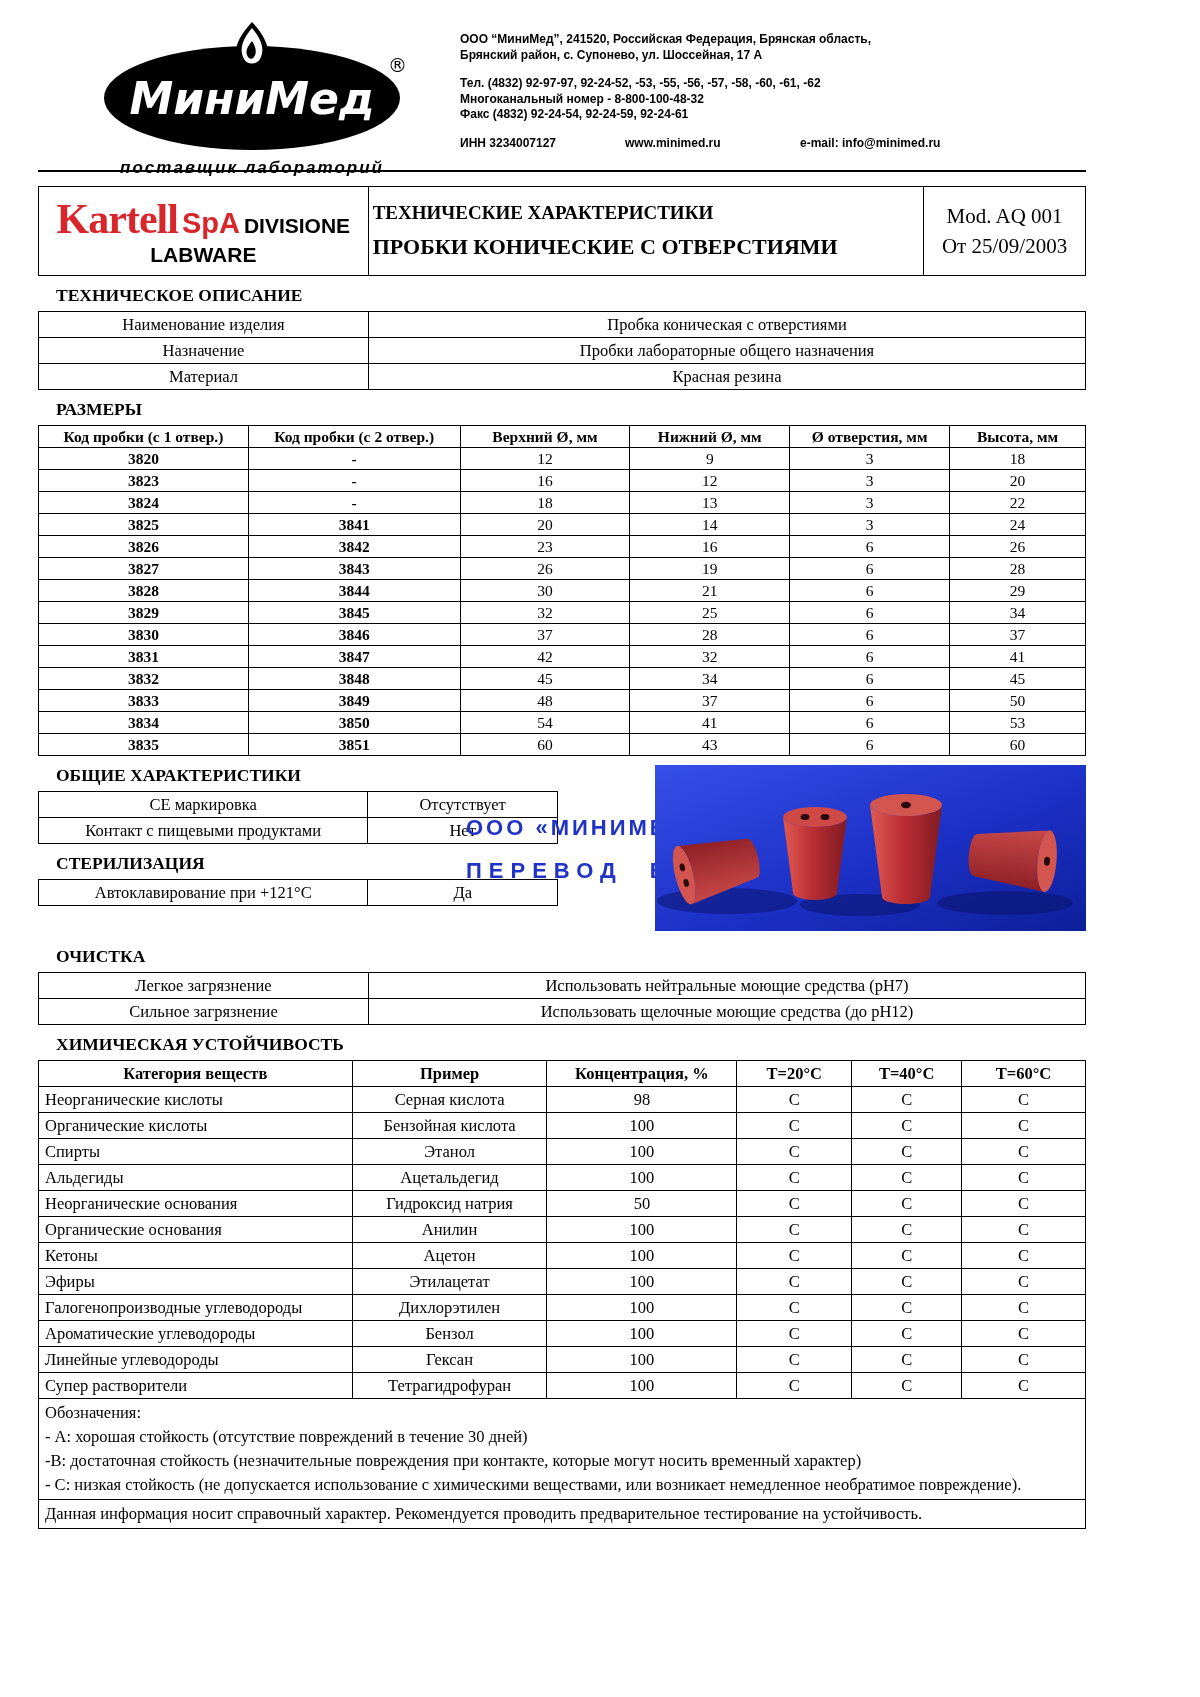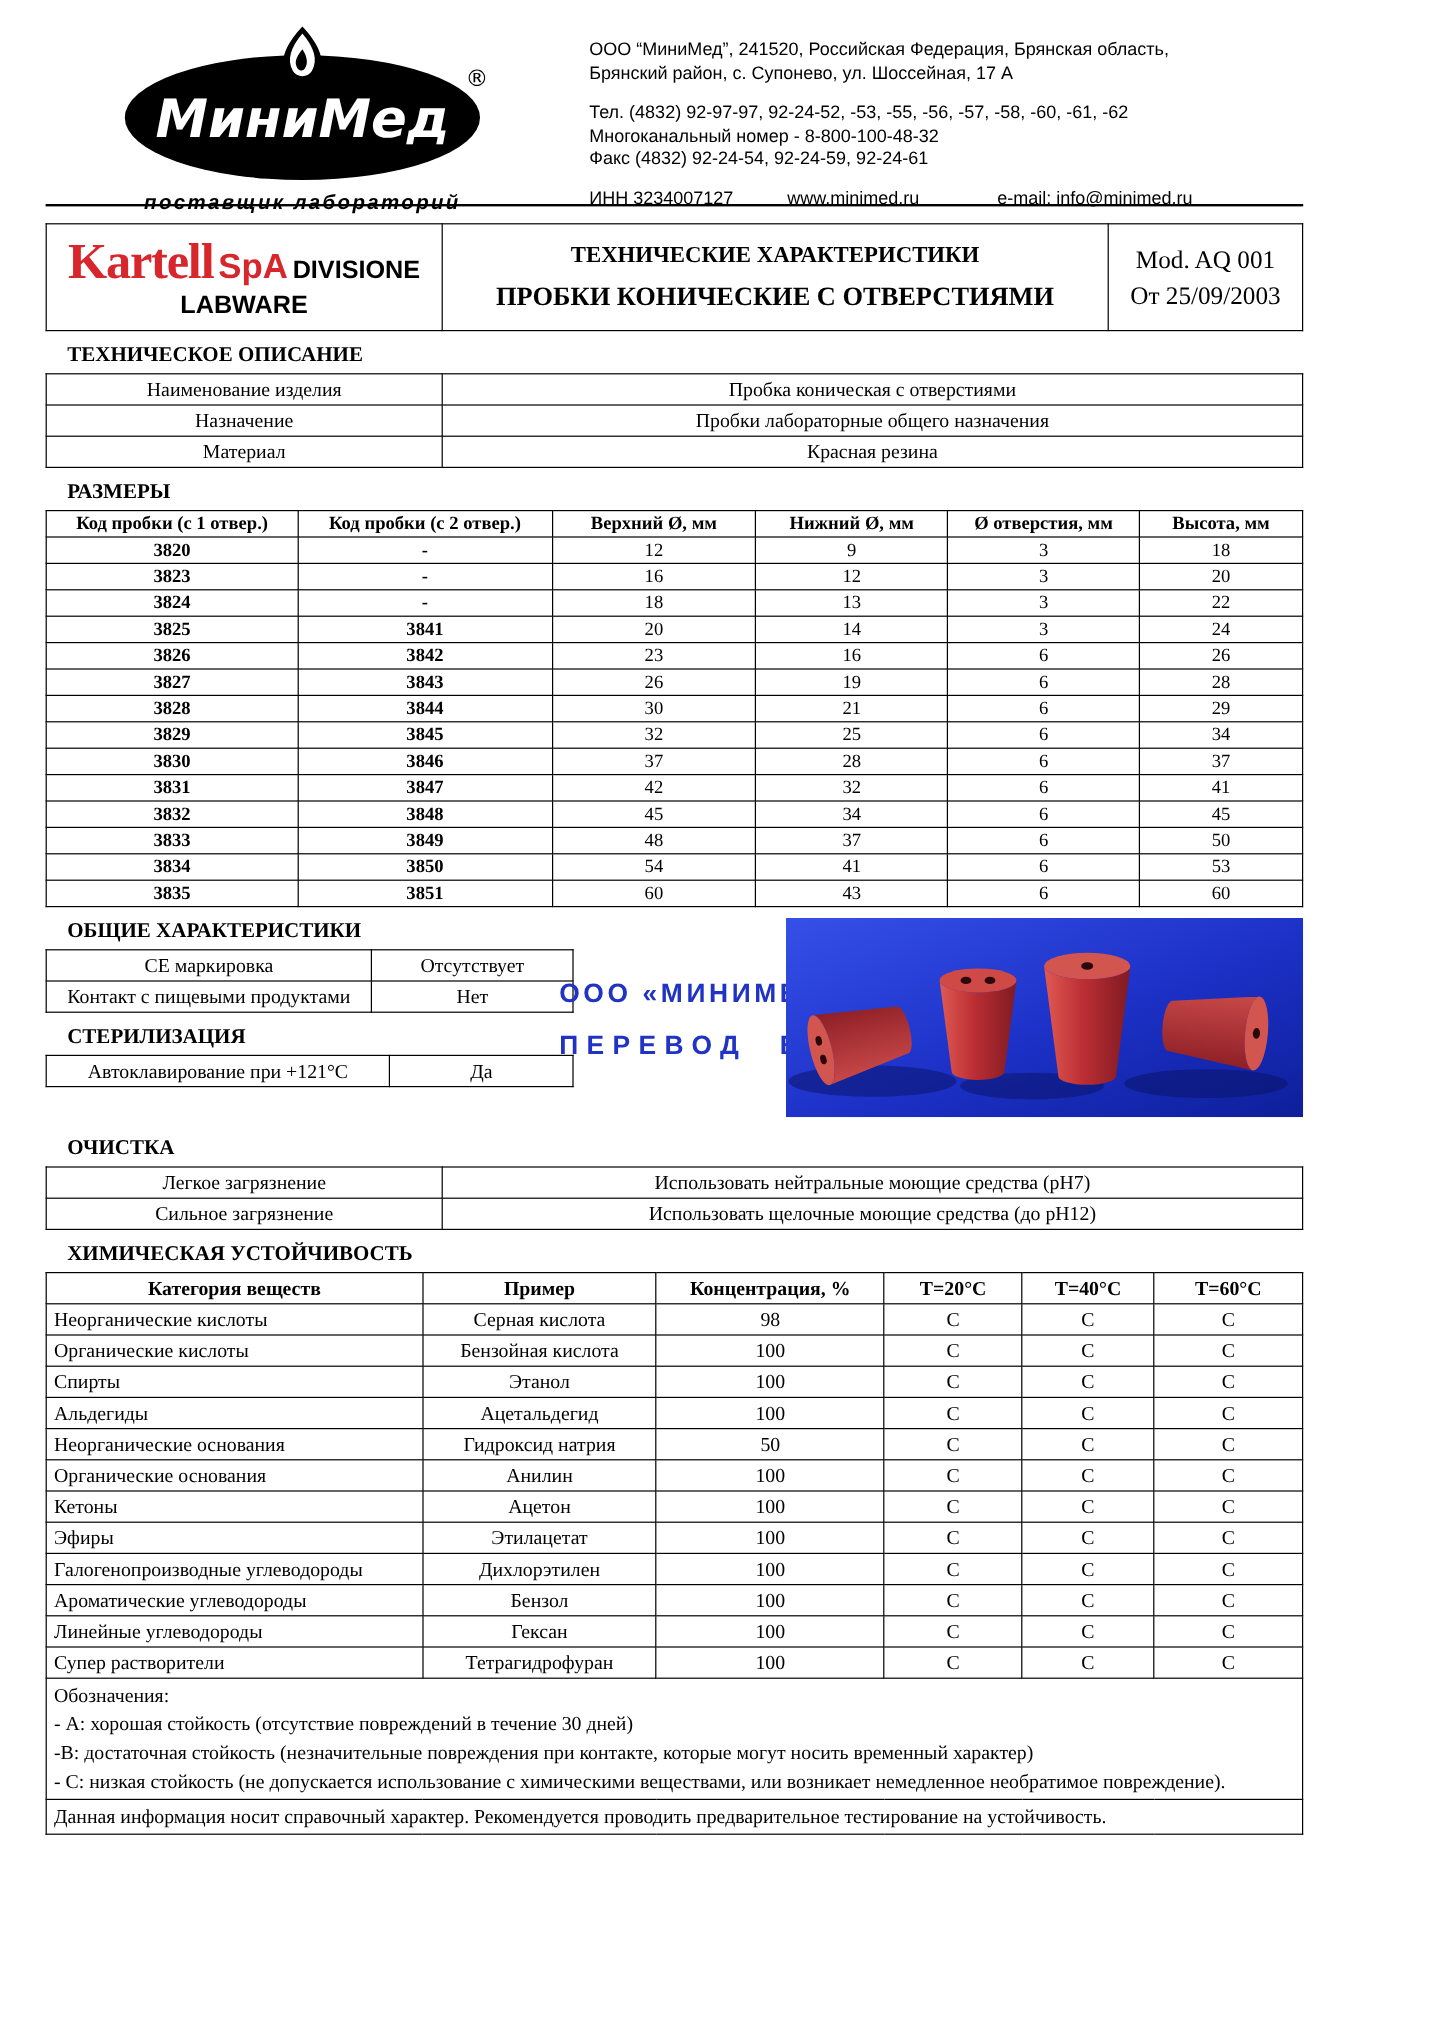--- a/index.html
+++ b/index.html
@@ -6,49 +6,49 @@
   body { background:#fff; }
   .page { position:relative; width:1200px; height:1697px; background:#fff;
           font-family:"Liberation Serif","DejaVu Serif",serif; color:#000; overflow:hidden; }
   .content { position:absolute; left:38px; top:0; width:1048px; }
 
   
   .header { display:flex; align-items:flex-start; padding-top:20px; height:170px; }
   .logo-wrap { width:422px; padding-left:58px; }
   .tagline { font-family:"Liberation Sans",sans-serif; font-weight:bold; font-style:italic;
              font-size:17px; letter-spacing:2px; margin-top:2px; width:312px; text-align:center; }
-  .contact { font-family:"Liberation Sans",sans-serif; font-weight:normal; font-size:15px;
-             line-height:1.3; padding-top:12px; flex:1;margin-left:31px; }
+  .contact { font-family:"Liberation Sans",sans-serif; font-weight:bold; font-size:12px;
+             line-height:1.3; padding-top:12px; flex:1; }
   .contact .grp { margin-bottom:13px; }
   .inn-row { display:flex; margin-top:2px; }
   .inn-row .inn { width:165px; }
   .inn-row .web { width:175px; }
   .rule { border-top:2px solid #000; }
 
   
   table.ttl { width:100%; border-collapse:collapse; margin-top:14px; }
   table.ttl td { border:1px solid #000; vertical-align:middle; padding:8px 4px; }
   .brand-cell { text-align:center; }
   .kartell { color:var(--brand_red,#d7262c); font-weight:bold; font-size:42px; letter-spacing:-1px; }
   .spa { color:var(--brand_red,#d7262c); font-weight:bold; font-size:29px;
          font-family:"Liberation Sans",sans-serif; }
   .divisione, .labware { font-weight:bold; font-size:21px; font-family:"Liberation Sans",sans-serif; }
   .labware { margin-top:0px; }
-  .doc-cell { text-align:center; }
+  .doc-cell { text-align:left; }
   .doc-type { font-size:19px; font-weight:bold; }
   .doc-title { font-size:22px; font-weight:bold; margin-top:10px; }
   .mod-cell { font-size:21px; text-align:center; line-height:1.45; }
 
   
   h2 { font-size:17.5px; font-weight:bold; margin:9px 0 5px 18px; line-height:1.2; }
 
   
   table.kv { border-collapse:collapse; width:100%;text-align:center; }
   table.kv td { border:1px solid #000; font-size:16.5px; padding:2px 8px; height:26px; vertical-align:middle; }
-  table.kv.half { width:440px; }
+  table.kv.half { width:520px; }
 
   table.sizes { border-collapse:collapse; width:100%; text-align:center; }
   table.sizes th, table.sizes td { border:1px solid #000; font-size:15.5px; padding:0 4px; height:22px; vertical-align:middle; }
   table.sizes th { font-weight:bold; }
   table.sizes td:nth-child(-n+2) { font-weight:bold; }
 
   table.chem { border-collapse:collapse; width:100%; text-align:center; }
   table.chem th, table.chem td { border:1px solid #000; font-size:16.5px; padding:2px 6px; height:26px; vertical-align:middle; }
   table.chem td:first-child { text-align:left; }
   td.notes { text-align:left !important; padding:4px 8px; line-height:1.45; }

